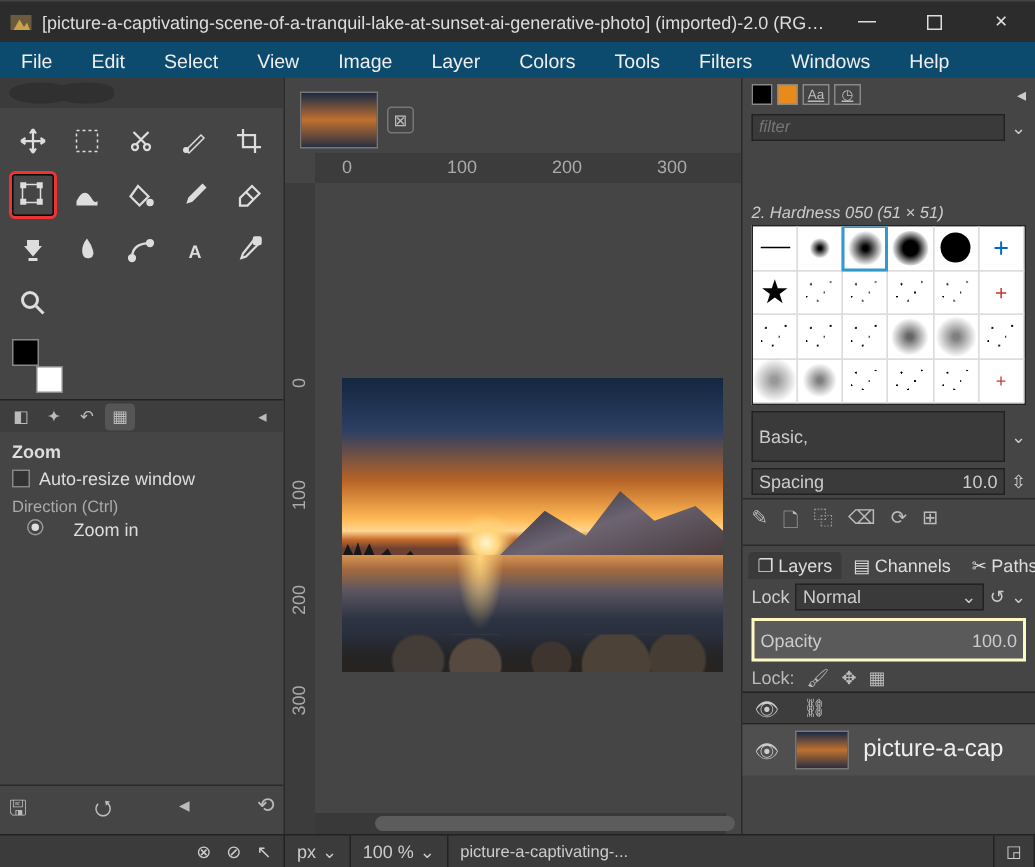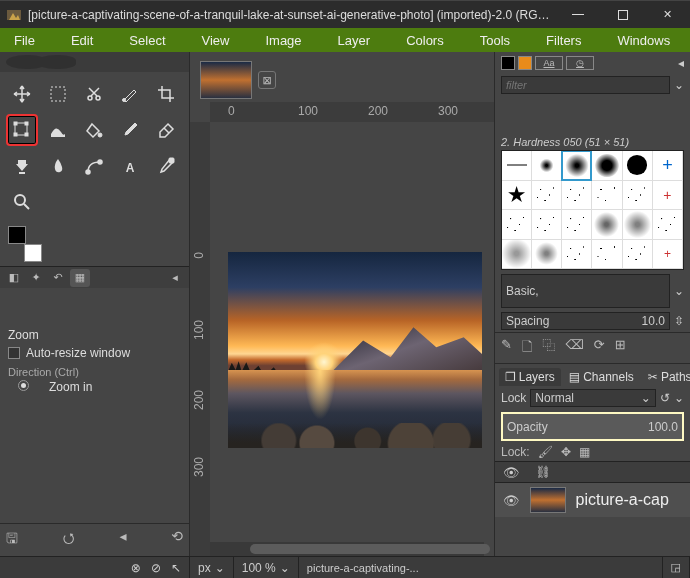--- a/index.html
+++ b/index.html
@@ -7,41 +7,41 @@
 
 
 .titlebar { height: 28px; background: #2c2c2c; display: flex; align-items: center; padding-left: 4px; border-top: 1px solid #444; text-align: right; }
 .titlebar .app-icon { width: 16px; height: 16px; margin: 0 6px 0 2px; display:inline-block;}
 .titlebar .title { color: #ddd; font-size: 12px; flex: 1; white-space: nowrap; overflow: hidden; text-overflow: ellipsis; }
 .win-btn { width: 45px; height: 28px; color: #ddd; display: flex; align-items: center; justify-content: center; font-size: 11px; }
 .dash { width: 12px; height: 1px; background: #ddd; }
 .square { width: 10px; height: 10px; border: 1px solid #ddd; }
 
 
-.menubar { height: 24px; background: #4d7c0f; display: flex; align-items: center; padding: 0 6px; gap: 20px; }
+.menubar { height: 24px; background: #0c4a6e; display: flex; align-items: center; padding: 0 6px; gap: 10px; }
 .menubar .item { padding: 2px 8px; color: #eee; font-size: 13px; }
 
 
 .content { display: flex; height: calc(578px - 28px - 24px - 22px); }
 
 
 .left { width: 190px; background: #454545; display: flex; flex-direction: column; border-right: 1px solid #2a2a2a; }
 .tool-shelf { height: 20px; background: #3b3b3b; position: relative; }
 .tool-shelf::after { content:""; position:absolute; left:6px; top:3px; width:40px; height:14px; background:#2a2a2a; border-radius:50% 40% 40% 50%; box-shadow: 30px 0 0 0 #2a2a2a; opacity:.6;}
 .toolbox { padding: 6px 6px 4px 6px; display: grid; grid-template-columns: repeat(5, 32px); gap: 4px; }
 .tool { width: 32px; height: 32px; display: flex; align-items: center; justify-content: center; color: #ddd; font-size: 18px; }
 .tool.selected { border: 2px solid #e33; box-shadow: 0 0 0 1px #000 inset; border-radius: 4px; }
 .fgbg { position: relative; width: 40px; height: 40px; margin: 4px 0 0 8px; }
 .fgbg .bg { position:absolute; right:6px; bottom:4px; width:18px; height:18px; background:#fff; border:1px solid #888;}
 .fgbg .fg { position:absolute; left:0; top:0; width:18px; height:18px; background:#000; border:1px solid #888;}
 .left-tabs { height: 22px; border-top:1px solid #222; display:flex; align-items:center; gap:2px; padding:0 4px; background:#3e3e3e;}
 .tabicon { width: 20px; height: 18px; display:flex; align-items:center; justify-content:center; font-size:11px; color:#bbb; }
 .tabicon.active { background:#555; border-radius:3px; }
 .options { padding: 6px 8px; color:#ddd; flex: 1; overflow: hidden; }
-.opt-title { font-weight: 400; margin-bottom: 4px; font-size: 12px; margin-top: 34px; }
+.opt-title { font-weight: 700; margin-bottom: 4px; font-size: 12px; }
 .check-row { display:flex; align-items:center; gap:6px; margin: 2px 0 6px 0; }
 .check-row .cb { width:12px; height:12px; border:1px solid #888; background:#333; }
 .group { font-size:11px; color:#aaa; margin:4px 0 2px; }
 .radio-row { display:flex; align-items:flex-start; gap:20px; padding-left:10px; margin:2px 0;}
 .radio { width:11px; height:11px; border:1px solid #999; border-radius:50%; display:flex; align-items:center; justify-content:center; }
 .radio .dot { width:5px; height:5px; background:#ddd; border-radius:50%; }
 
 
 .center { flex:1; background:#454545; display:flex; flex-direction:column; }
 .docstrip { height: 50px; display:flex; align-items:center; gap:6px; padding:6px 10px 0 10px; }
@@ -62,21 +62,21 @@
 .lake { position:absolute; left:0; top:60%; right:0; bottom:0; background:linear-gradient(to bottom,#d79450 0%,#a56a3e 12%,#5d5660 30%,#2c3342 55%,#202530 100%);}
 .lake::before{content:"";position:absolute;left:30%;top:0;width:32px;height:50px;background:radial-gradient(ellipse at top,#ffd37a 0%,rgba(255,210,120,0) 70%);}
 .rocks{position:absolute;left:0;right:0;bottom:0;height:32%;background:radial-gradient(circle at 20% 70%,#443c36 8%,transparent 9%),radial-gradient(circle at 35% 80%,#564a40 10%,transparent 11%),radial-gradient(circle at 55% 72%,#3d352e 9%,transparent 10%),radial-gradient(circle at 72% 82%,#4d4238 12%,transparent 13%),radial-gradient(circle at 88% 68%,#463d35 8%,transparent 9%),linear-gradient(to bottom,transparent 0%,#262320 80%);}
 .hscroll { position:absolute; left:20px; right:10px; bottom:0; height:14px; background:#393939; }
 .hscroll .track{ position:absolute; left:40px; width:240px; top:2px; height:10px; background:#5c5c5c; border-radius:5px;}
 
 
 .right { width: 196px; background:#454545; display:flex; flex-direction:column; border-left:1px solid #2a2a2a; }
 .r-top { display:flex; gap:3px; padding:4px 6px; align-items:center; }
 .sw { width:14px; height:14px; border:1px solid #888; }
-.sw.b{background:#000;} .sw.o{background:#e88b1a;} .aa{width:28px;height:14px;border:1px solid #888;display:flex;align-items:center;justify-content:center;font-size:9px;color:#bbb;text-decoration:underline;}
+.sw.b{background:#000;} .sw.o{background:#e88b1a;} .aa{width:18px;height:14px;border:1px solid #888;display:flex;align-items:center;justify-content:center;font-size:9px;color:#bbb;text-decoration:underline;}
 .filter-row{ display:flex; align-items:center; padding:2px 6px; gap:4px; }
 .filter-in{ flex:1; height:18px; background:#3a3a3a; border:1px solid #222; color:#888; font-style:italic; padding:0 4px; font-size:11px;}
 .brush-label{ padding:0 6px; font-style:italic; color:#ccc; font-size:11px;margin-top:40px; }
 .brush-grid{ margin:2px 6px; height:120px; background:#fff; border:1px solid #222; display:grid; grid-template-columns:repeat(6,1fr); grid-template-rows:repeat(4,1fr); gap:0; overflow:hidden;}
 .bcell{ border:1px solid #ddd; display:flex; align-items:center; justify-content:center; position:relative; margin:-1px 0 0 -1px;}
 .bcell.sel{ outline:2px solid #39c; outline-offset:-2px; z-index:1; }
 .soft{ width:80%; height:80%; border-radius:50%; background:radial-gradient(circle,#000 10%,rgba(0,0,0,0) 70%); }
 .hard{ width:70%; height:70%; border-radius:50%; background:#000; }
 .star{ font-size:22px; color:#000; }
 .spk{ width:100%; height:100%; background:radial-gradient(circle at 30% 30%,#000 2%,transparent 3%),radial-gradient(circle at 60% 50%,#000 2%,transparent 3%),radial-gradient(circle at 45% 70%,#000 2%,transparent 3%),radial-gradient(circle at 75% 25%,#000 1.5%,transparent 2.5%),radial-gradient(circle at 20% 60%,#000 1.5%,transparent 2.5%);}

